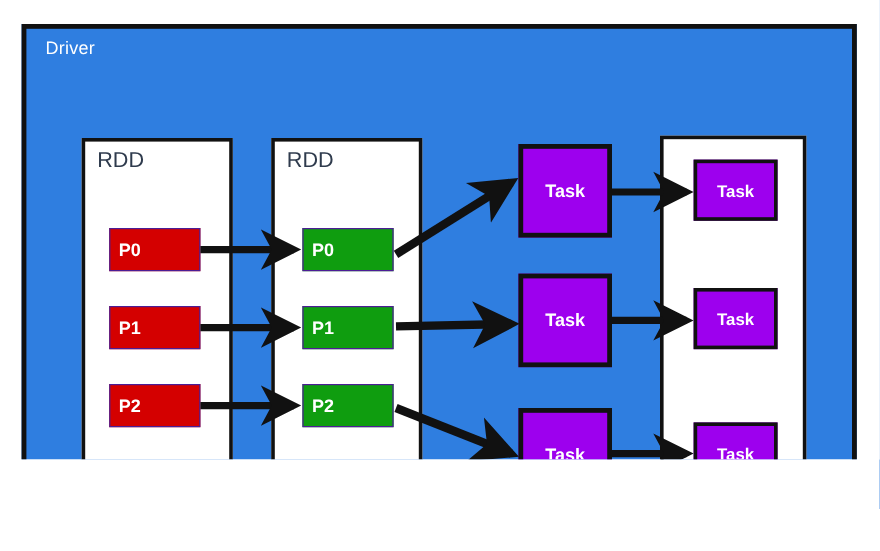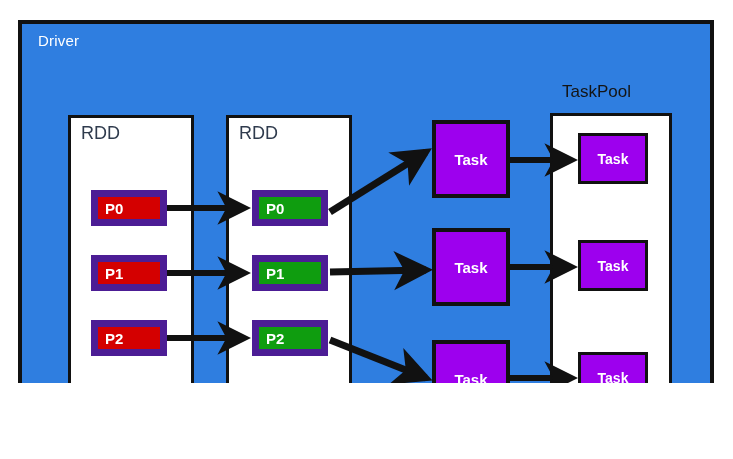--- a/index.html
+++ b/index.html
@@ -76,21 +76,21 @@
     color: #141414;
     font-size: 17px;
     font-family: "Liberation Sans", sans-serif;
     white-space: nowrap;
   }
 
   
   .chip {
     position: absolute;
     box-sizing: border-box;
-    border: 7px solid #4c1d95;
+    border: 1px solid #4c1d95;
     display: flex;
     align-items: center;
     color: #ffffff;
     font-size: 15px;
     font-weight: bold;
     font-family: "Liberation Sans", sans-serif;
     padding-left: 7px;
   }
   .chip-red   { background: #d40000; }
   .chip-green { background: #0f9d0f; }
@@ -173,21 +173,20 @@
   <div class="task" style="left:432px; top:120px; width:78px; height:78px;">
     <span>Task</span>
   </div>
   <div class="task" style="left:432px; top:228px; width:78px; height:78px;">
     <span>Task</span>
   </div>
   <div class="task" style="left:432px; top:340px; width:78px; height:79px;">
     <span>Task</span>
   </div>
 
-  <span class="taskpool-label">TaskPool</span>
 
   <div id="taskpool-box"></div>
 
   <div class="task-small" style="left:578px; top:133px; width:70px; height:51px;">
     <span>Task</span>
   </div>
   <div class="task-small" style="left:578px; top:240px; width:70px; height:51px;">
     <span>Task</span>
   </div>
   <div class="task-small" style="left:578px; top:352px; width:70px; height:51px;">

